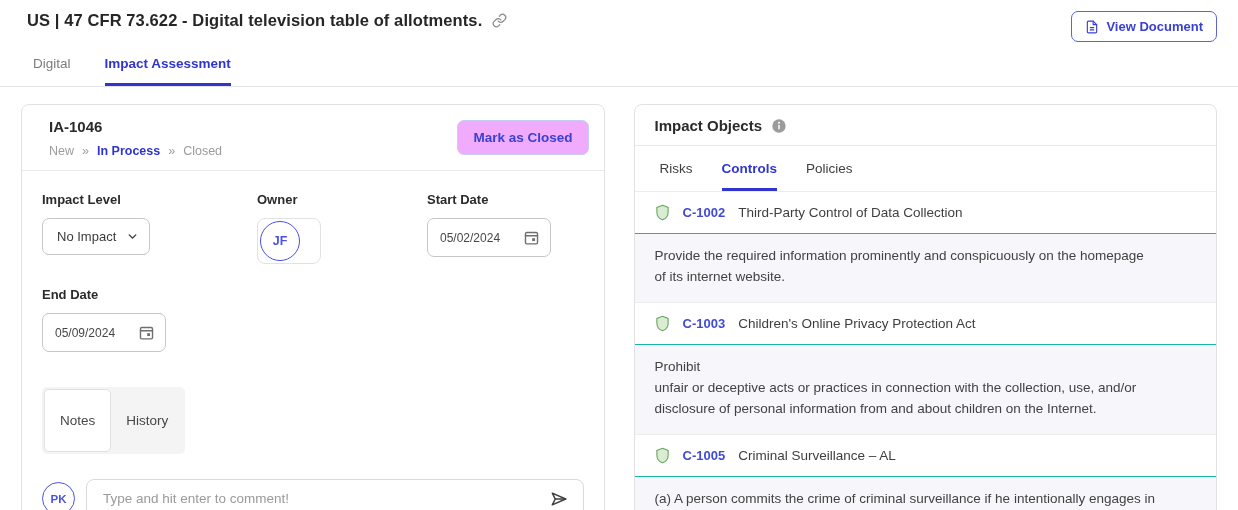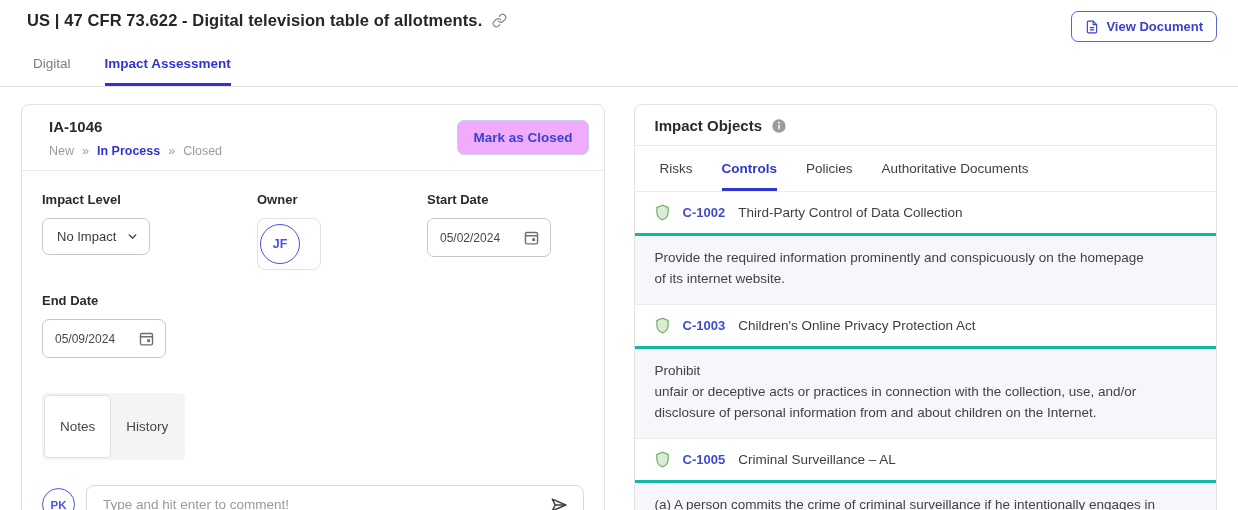--- a/index.html
+++ b/index.html
@@ -33,21 +33,21 @@
   .btn-mark-closed { position:absolute; right:15px; top:15px; background:#f0abfc;
     border:1px solid #c7ccf3; color:#3a41d0; font-size:13.5px; font-weight:600;
     padding:9px 15px; border-radius:7px; cursor:pointer; font-family:inherit; }
 
   .ia-body { padding:21px 20px 20px 20px; }
   .field-grid { display:grid; grid-template-columns:215px 170px auto; }
   .field-label { font-size:13px; font-weight:700; color:#2b2b2b; margin-bottom:11px; }
   .select-box { width:108px; border:1px solid #c6c6c6; border-radius:7px; padding:10px 10px 10px 14px;
     display:flex; align-items:center; justify-content:space-between; gap:8px; font-size:13px;
     color:#3a3a3a; cursor:pointer; background:#fff; }
-  .owner-chip { width:64px; height:52px; border:1px solid #e2e2e2; border-radius:8px;
+  .owner-chip { width:64px; height:46px; border:1px solid #e2e2e2; border-radius:8px;
     display:flex; align-items:center; padding-left:2px; background:#fff; cursor:pointer; }
   .avatar-circle { width:40px; height:40px; border:1.5px solid #4a52e0; border-radius:50%;
     display:flex; align-items:center; justify-content:center; color:#4a52e0;
     font-size:12.5px; font-weight:600; background:#fff; flex:none; }
   .date-box { width:124px; border:1px solid #c6c6c6; border-radius:7px; padding:10px 10px 10px 12px;
     display:flex; align-items:center; justify-content:space-between; gap:6px; background:#fff; cursor:text; }
   .date-value { font-size:12px; color:#474747; }
   .end-date-block { margin-top:23px; }
 
   .notes-tabs { margin-top:35px; display:inline-flex; align-items:center; background:#f4f4f4;
@@ -67,21 +67,21 @@
   
   .io-header { display:flex; align-items:center; gap:9px; padding:12px 20px 11px 20px;
     border-bottom:1px solid #e9e9e9; }
   .io-title { font-size:15px; font-weight:700; color:#2b2b2b; }
   .info-icon { display:inline-flex; cursor:pointer; }
   .io-tabs { display:flex; gap:29px; padding:15px 0 0 25px; border-bottom:1px solid #ececec; }
   .io-tab { font-size:13.5px; color:#404040; padding-bottom:12px; cursor:pointer; }
   .io-tab.active { color:#2f35ce; font-weight:700; border-bottom:3px solid #2f35ce; }
 
   .obj-title-row { display:flex; align-items:center; gap:13px; padding:12px 20px;
-    border-bottom:3px solid #14b8a6; }
+    border-bottom:1px solid #14b8a6; }
   .obj-id { font-size:13px; font-weight:600; color:#414ad4; cursor:pointer; }
   .obj-name { font-size:13.5px; color:#3f3f3f; }
   .obj-desc { background:#f7f7fb; border-bottom:1px solid #ececec; padding:12px 60px 14px 20px;
     font-size:13.5px; color:#424242; line-height:1.55; white-space:pre-line; max-width:100%; }
   .shield-icon { display:inline-flex; flex:none; }
 </style>
 </head>
 <body>
 
 <div class="page-header">
@@ -204,21 +204,20 @@
           <circle cx="12" cy="7.2" r="1.5" fill="#fff"></circle>
           <rect x="10.9" y="10.2" width="2.2" height="7.2" rx="1.1" fill="#fff"></rect>
         </svg>
       </span>
     </div>
 
     <div class="io-tabs">
       <div class="io-tab">Risks</div>
       <div class="io-tab active">Controls</div>
       <div class="io-tab">Policies</div>
-      <div class="io-tab">Authoritative Documents</div>
     </div>
 
     <div class="obj-title-row">
       <span class="shield-icon">
         <svg width="15" height="17" viewBox="0 0 24 26">
             <path d="M12 1.5 21 5v7c0 6.3-3.9 10.8-9 12.7C6.9 22.8 3 18.3 3 12V5z" fill="#daecd4" stroke="#69a95f" stroke-width="1.8"></path>
           </svg>
       </span>
       <span class="obj-id">C-1002</span>
       <span class="obj-name">Third-Party Control of Data Collection</span>

